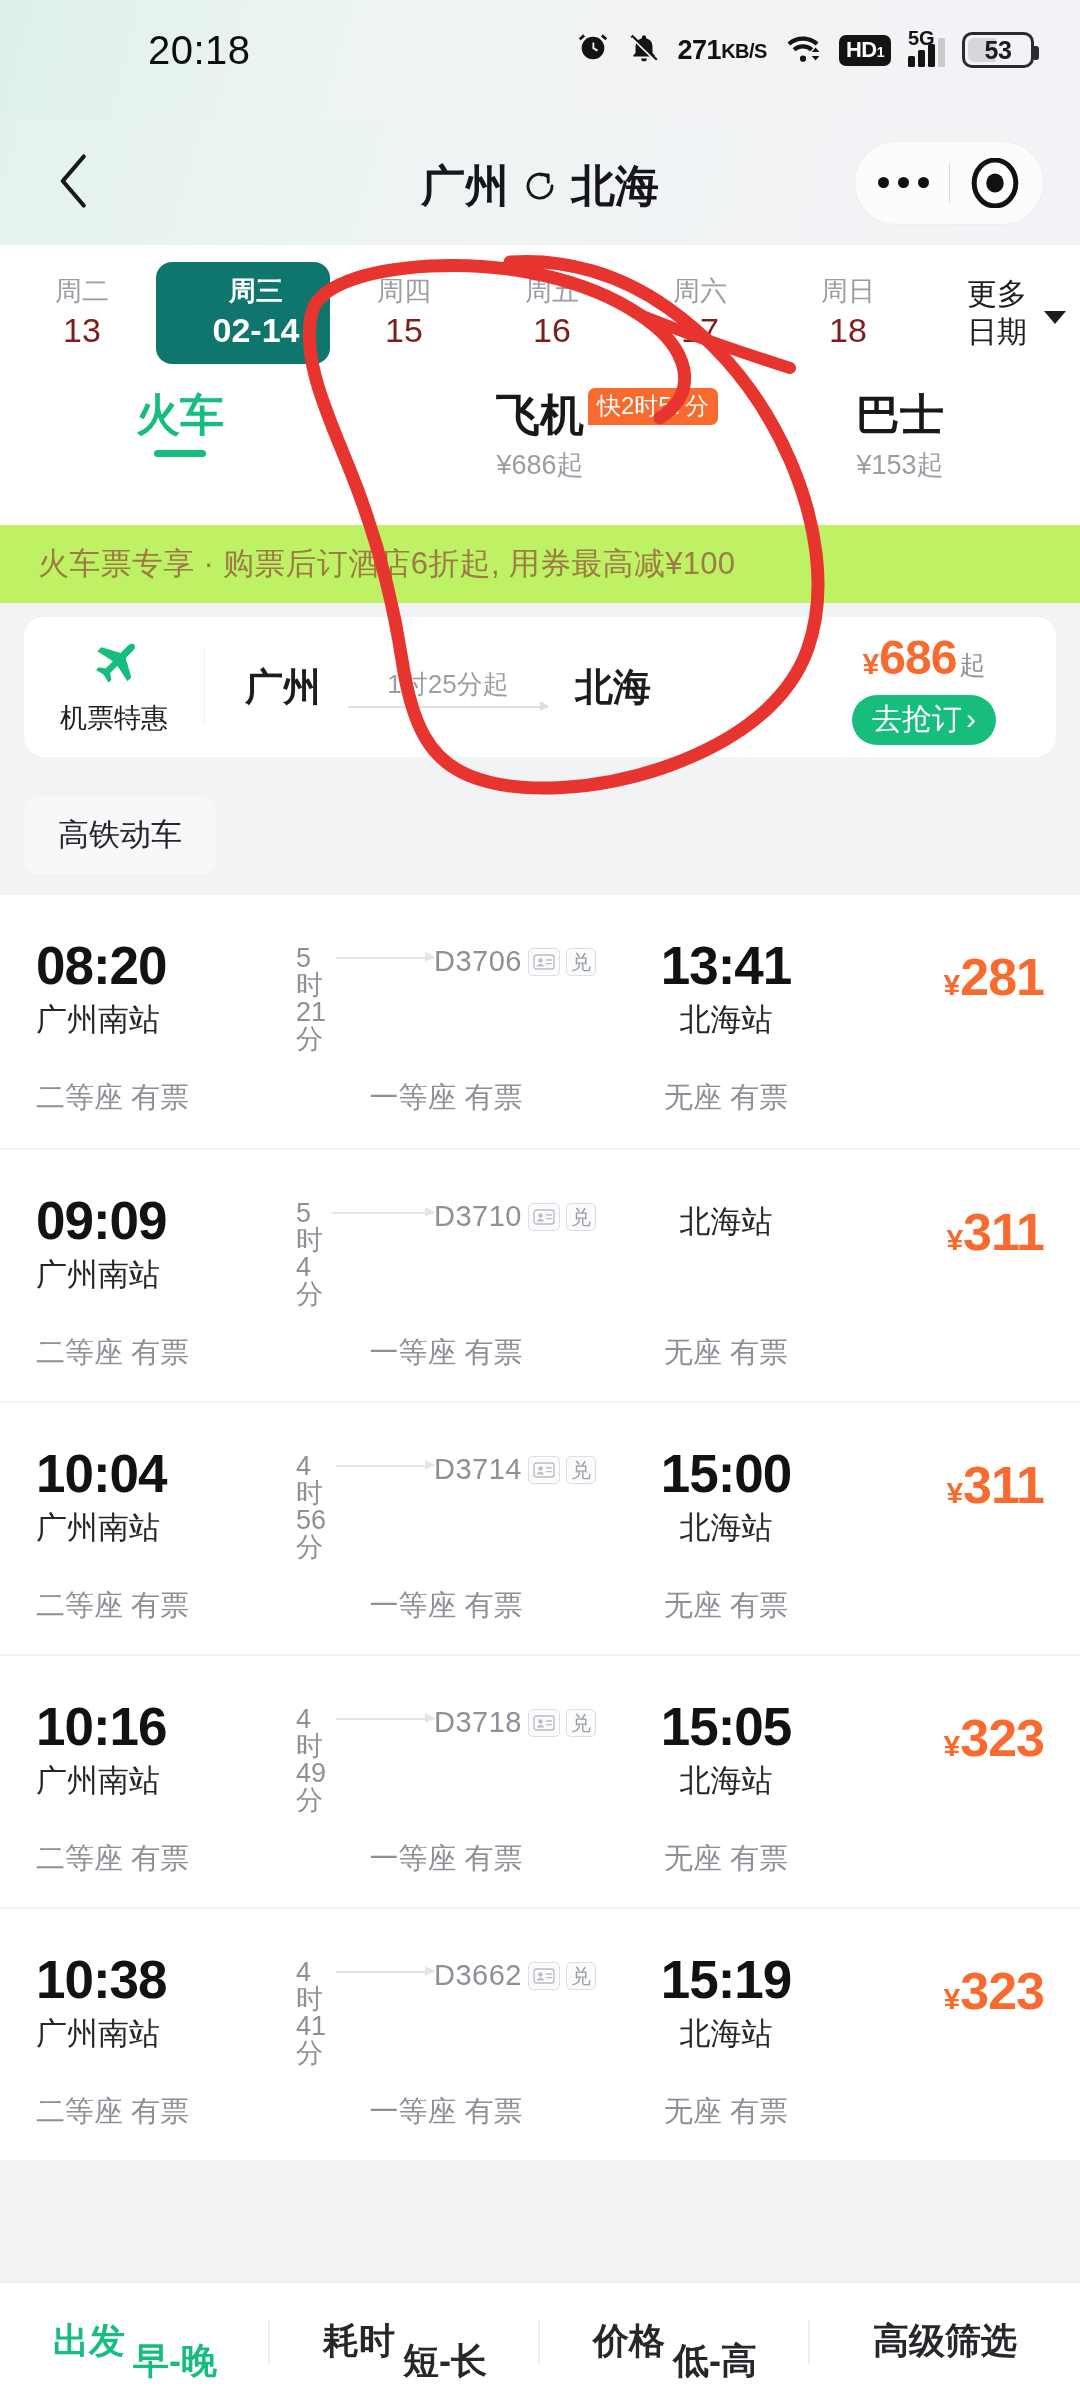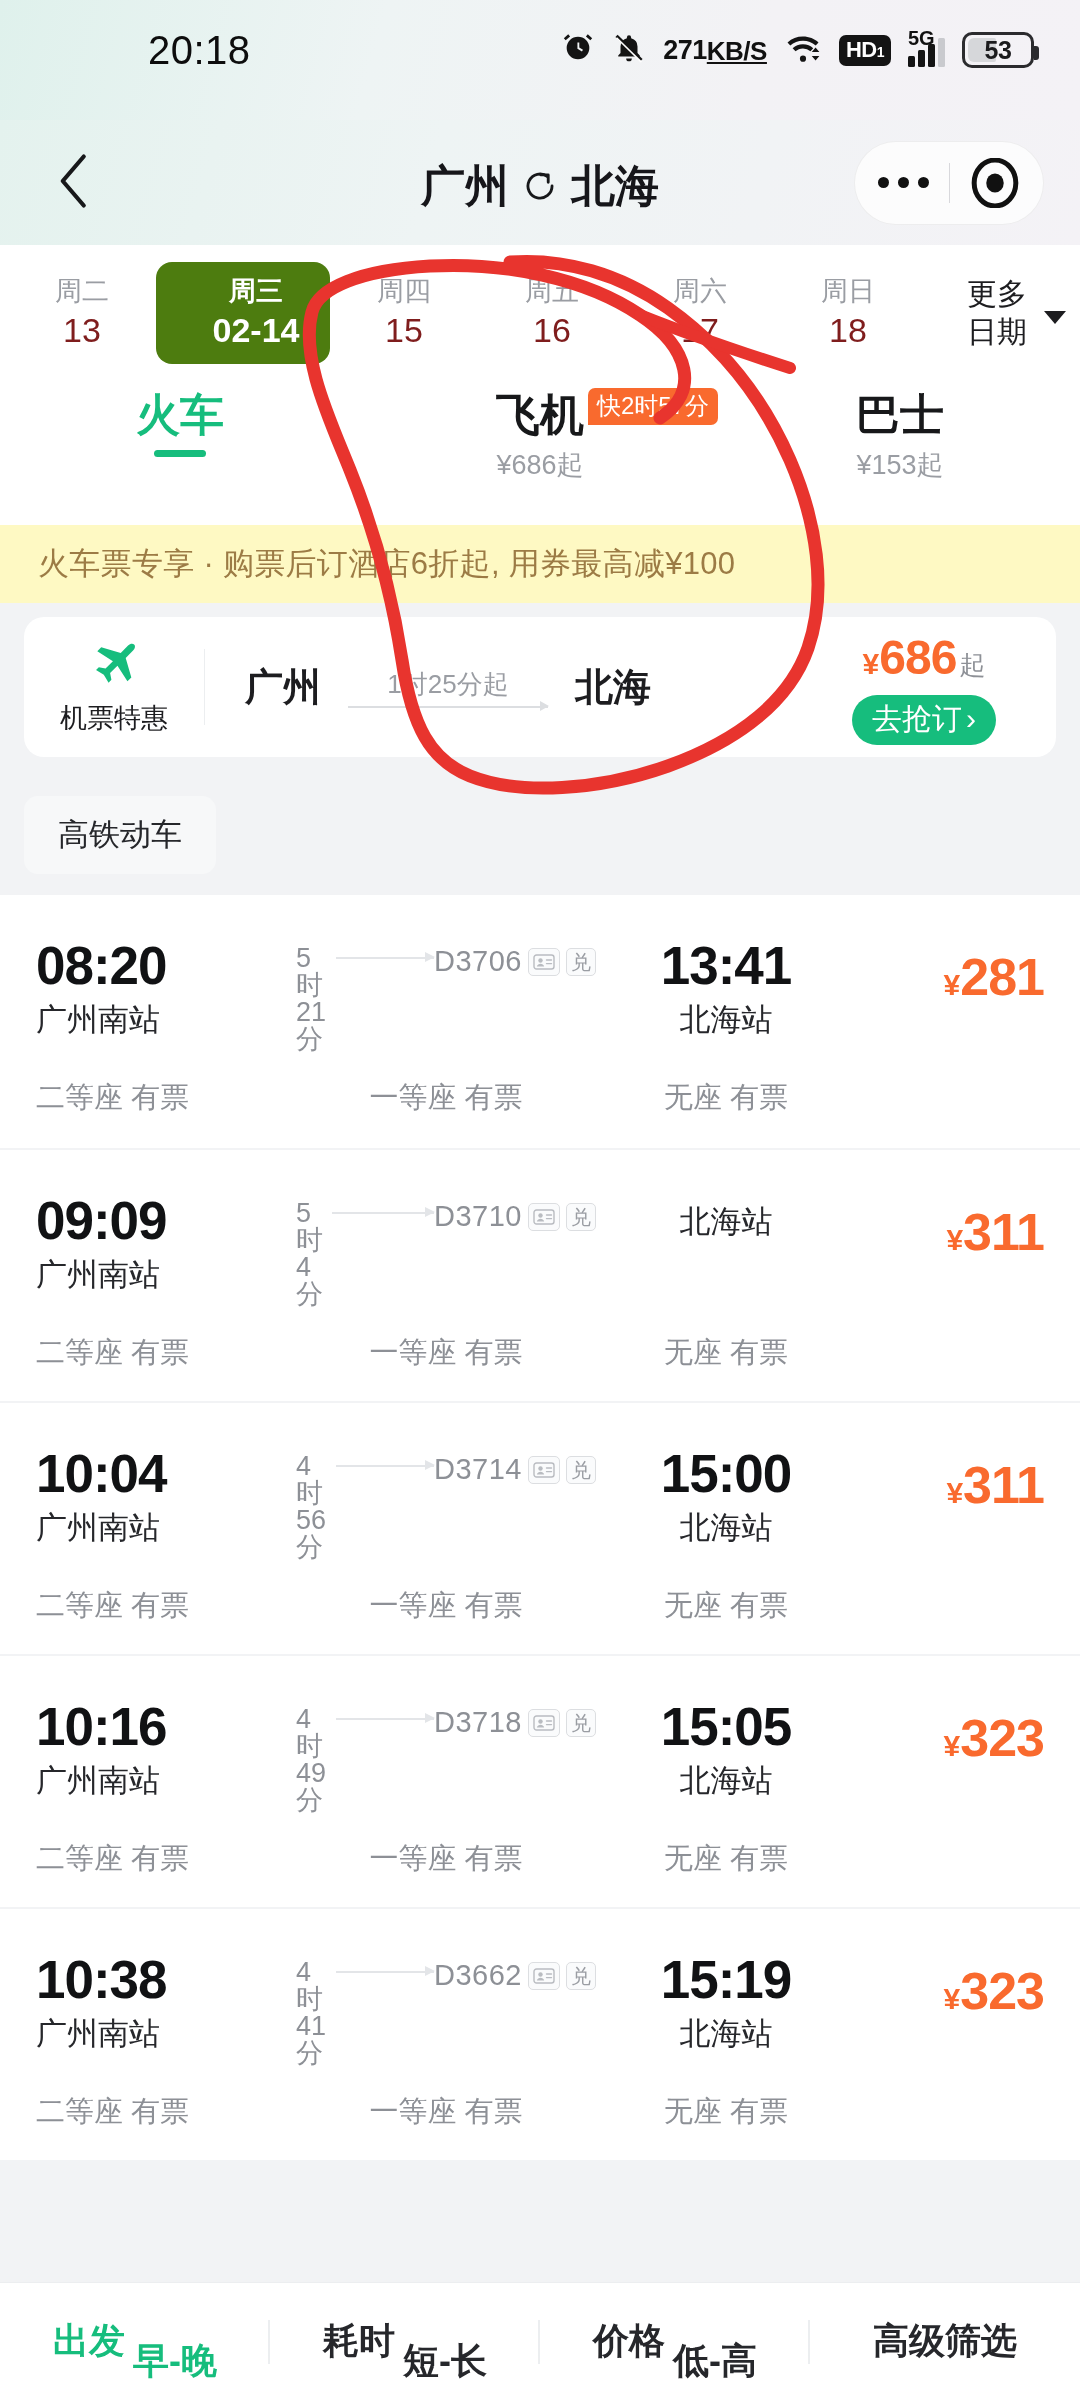--- a/index.html
+++ b/index.html
@@ -25,21 +25,21 @@
     position:absolute; left:148px; top:50px; transform:translateY(-50%);
     font-size:40px; font-weight:500; color:#0d0d0d; letter-spacing:.5px;
   }
   .sb-right{
     position:absolute; right:46px; top:50px; transform:translateY(-50%);
     display:flex; align-items:center; gap:17px;
   }
   .ic{ display:block; }
   .net-speed{ display:flex; flex-direction:row; align-items:center; line-height:1; }
   .net-speed .n{ font-size:27px; font-weight:700; color:#111; letter-spacing:-.5px;}
-  .net-speed .u{ font-size:26px; font-weight:700; color:#111; letter-spacing:-.5px; margin-top:2px;text-decoration:underline;}
+  .net-speed .u{ font-size:20px; font-weight:700; color:#111; letter-spacing:-.5px; margin-top:2px;}
   .hd-badge{
     background:#141414; color:#fff; border-radius:7px;
     font-size:22px; font-weight:700; padding:4px 7px 5px 7px;
     line-height:1; letter-spacing:-.5px; display:flex; align-items:baseline;
   }
   .hd-badge sub{ font-size:14px; }
   .sig{ display:flex; align-items:flex-end; gap:3px; position:relative; height:34px; }
   .sig .g{ position:absolute; top:-5px; left:0; font-size:20px; font-weight:700; color:#111; line-height:1;}
   .sig .bars{ display:flex; align-items:flex-end; gap:3px; margin-top:12px;}
   .sig .bars i{ display:block; width:7px; background:#141414; border-radius:1.5px; }
@@ -77,21 +77,21 @@
   .datebar{
     width:1080px; height:135px; background:#ffffff;
     display:flex; align-items:center; padding:0 8px; position:relative;
   }
   .dateitem{
     flex:1 1 0; height:102px; border-radius:16px;
     display:flex; flex-direction:column; align-items:center; justify-content:center; gap:8px;
   }
   .dateitem .w{ font-size:27px; color:#9a9da3; line-height:1;}
   .dateitem .d{ font-size:34px; color:#7f1d1d; font-weight:500; line-height:1;}
-  .dateitem.active{ background:#4d7c0f;padding-left:26px; }
+  .dateitem.active{ background:#0f766e;padding-left:26px; }
   .dateitem.active .w,.dateitem.active .d{ color:#fff; font-weight:600;}
   .dateitem.more{ flex:0 0 150px; position:relative;}
   .dateitem.more .w,.dateitem.more .d{ color:#1d1d20; font-size:30px; font-weight:500;}
   .dateitem.more .caret{ position:absolute; right:6px; top:50%; margin-top:-2px; width:0;height:0;
     border-left:11px solid transparent;border-right:11px solid transparent;border-top:13px solid #1d1d20;}
 
   
   .tabbar{
     width:1080px; height:145px; background:#fff;
     display:flex; align-items:flex-start; position:relative;
@@ -102,21 +102,21 @@
   .tab .sub{ font-size:27px; color:#9a9da3; margin-top:9px;}
   .tab .underline{ width:52px; height:7px; border-radius:4px; background:#16bd7d; margin-top:12px;}
   .badge-fast{
     position:absolute; left:100%; top:-4px; margin-left:4px;
     background:#f96a2e; color:#fff; font-size:24px; font-weight:500;
     padding:6px 9px 7px; border-radius:7px 7px 7px 0; white-space:nowrap; line-height:1;
   }
 
   
   .ribbon{
-    width:1080px; height:78px; background:#fef9c3;
+    width:1080px; height:78px; background:#bef264;
     display:flex; align-items:center; padding-left:38px;
   }
   .ribbon span{ font-size:31px; color:#9c7b45; font-weight:500; letter-spacing:.3px;}
 
   
   .promo-wrap{ width:1080px; background:#f2f3f5; padding:14px 24px 18px;}
   .promo{
     width:1032px; height:140px; background:#fff; border-radius:20px;
     display:flex; align-items:center; position:relative;
   }

